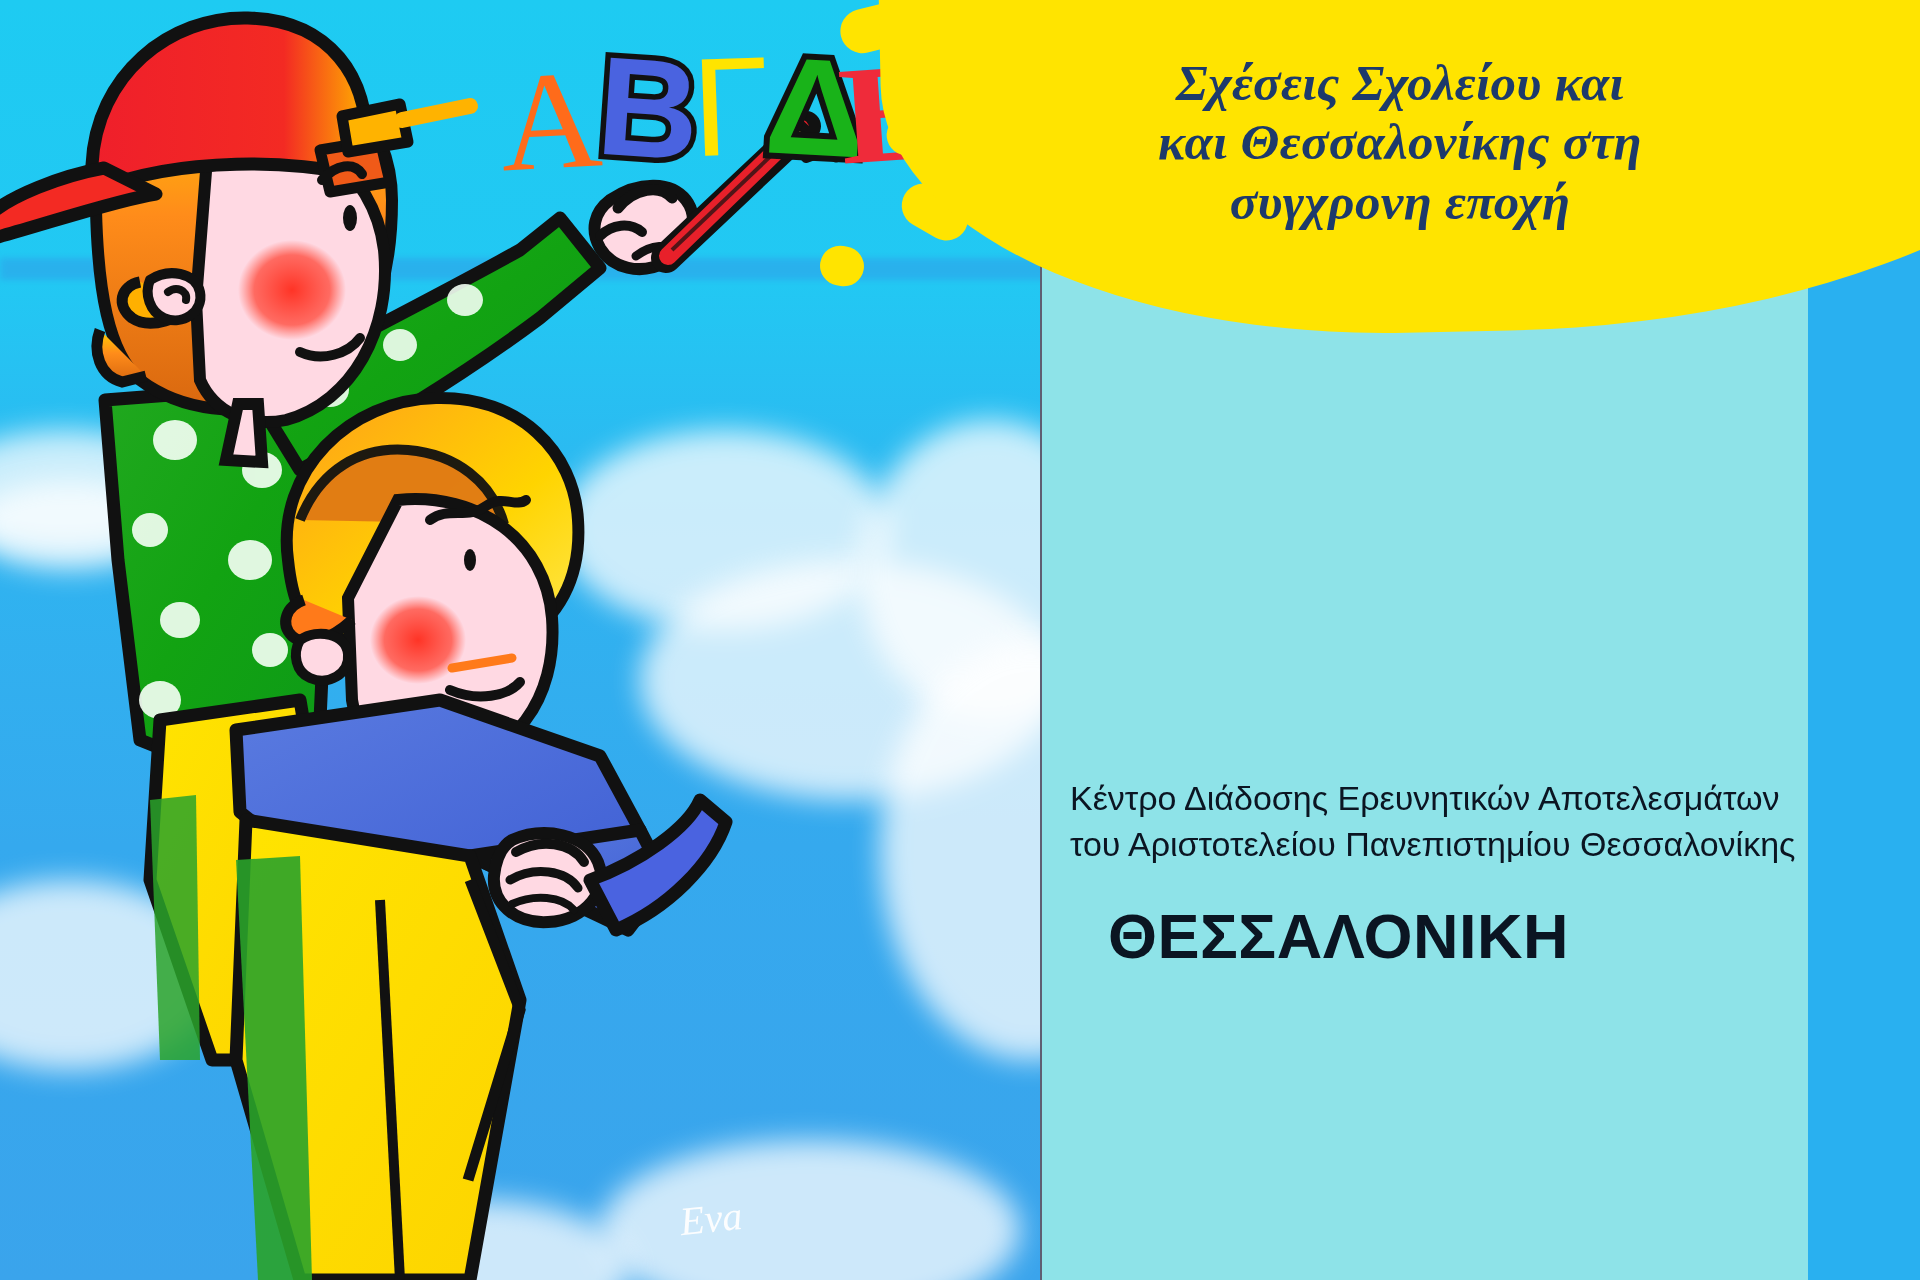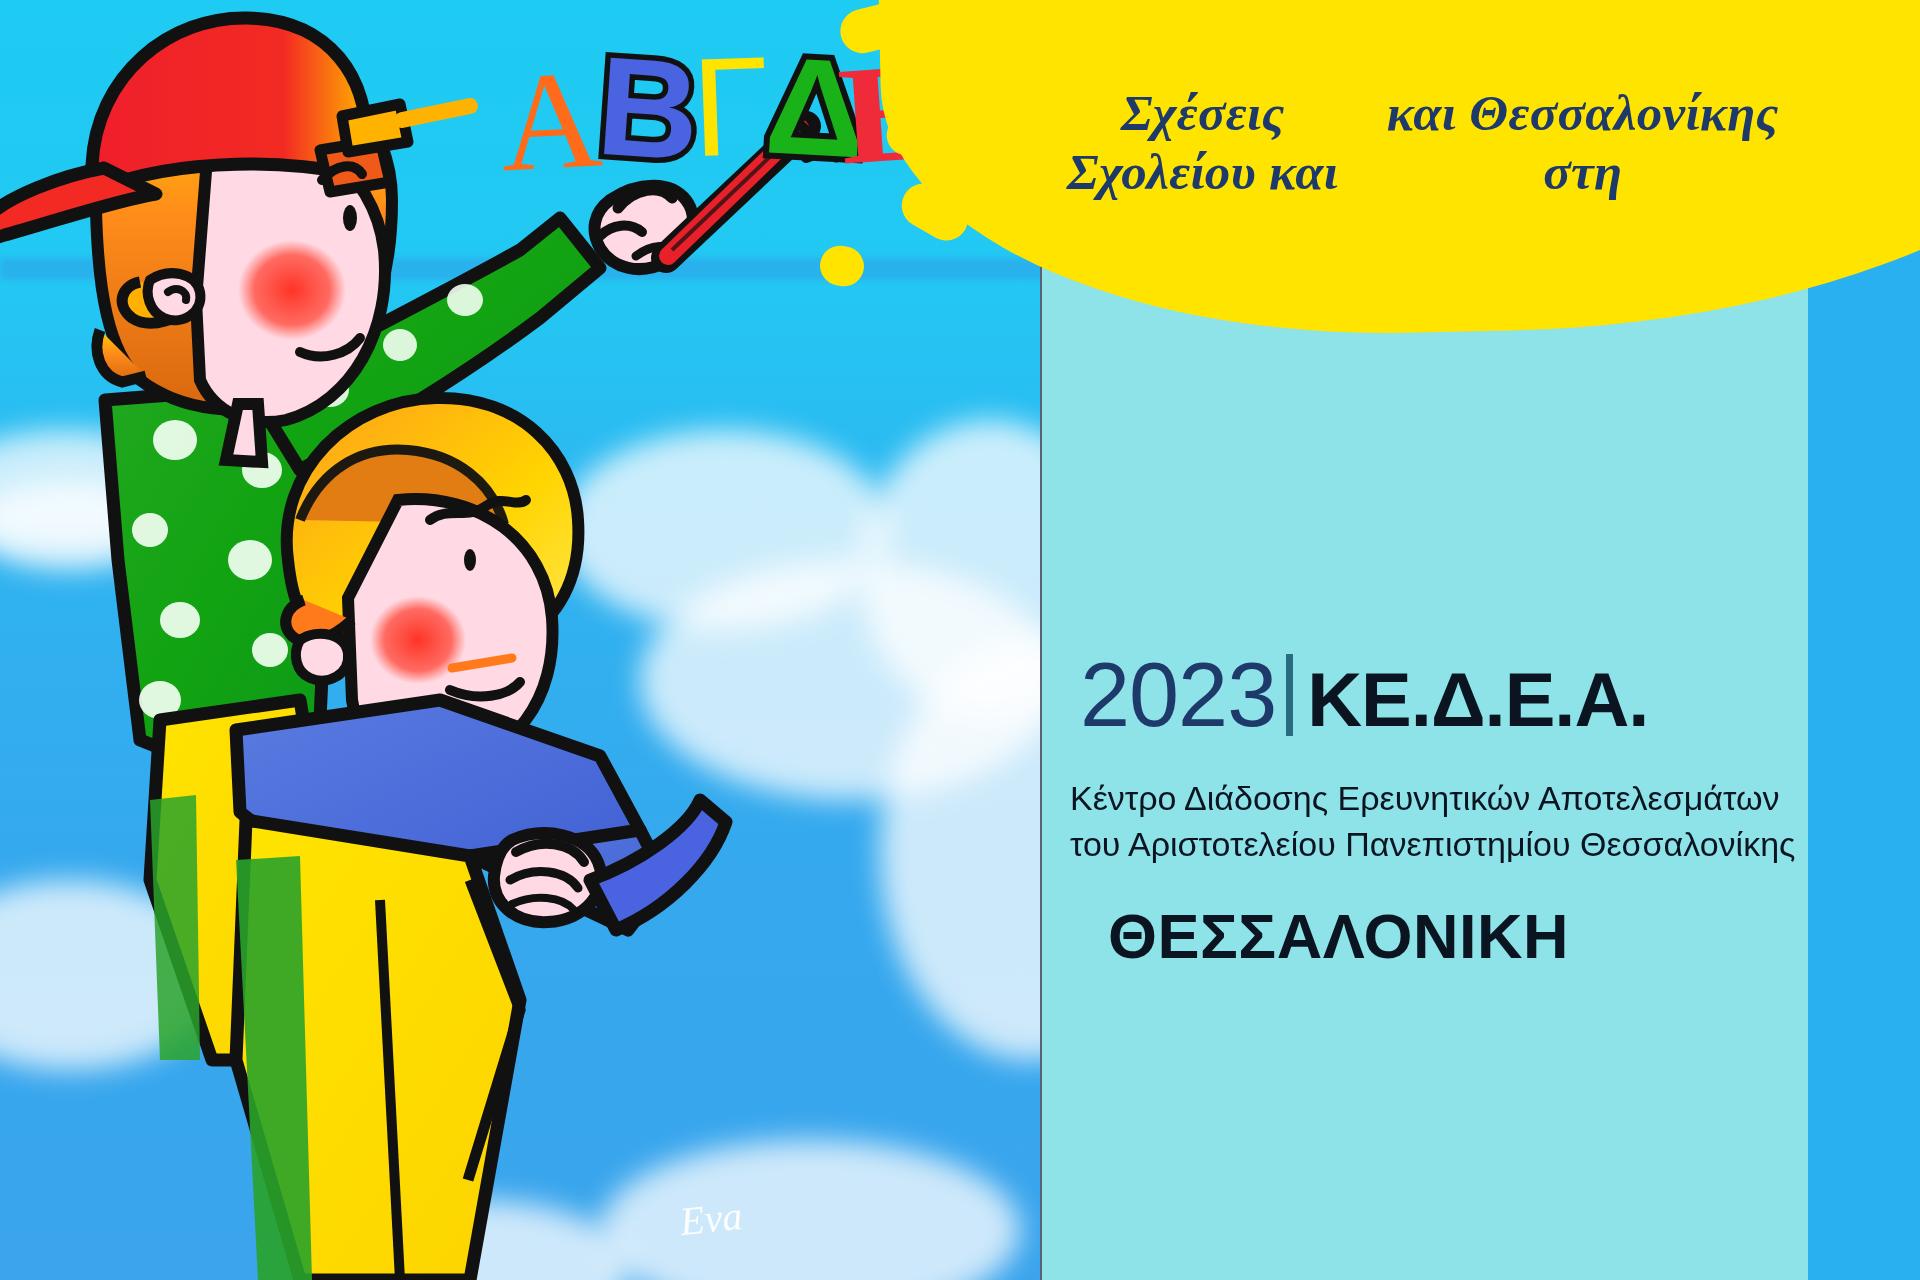--- a/index.html
+++ b/index.html
@@ -20,21 +20,21 @@
   }
   .rightstrip{position:absolute;left:1808px;top:0;width:112px;height:1280px;background:#29b0f0;}
   
   .bubble{
     position:absolute;left:880px;top:-230px;width:1300px;height:560px;
     background:#ffe400;border-radius:0 0 52% 40%/0 0 62% 46%;
     transform:rotate(-1.2deg);
   }
   .bubble-inner{
     position:absolute;left:1020px;top:28px;width:760px;height:230px;
-    display:flex;flex-direction:row;justify-content:center;align-items:center;
+    display:flex;flex-direction:column;justify-content:center;align-items:center;
     text-align:center;color:#1d3a6b;
     font-family:"Liberation Serif",serif;font-weight:700;font-style:italic;
     font-size:51px;line-height:1.16;letter-spacing:.3px;
   }
   
   .ray{position:absolute;background:#ffe400;border-radius:40px;}
   
   .dateline{
     position:absolute;left:1085px;top:505px;width:640px;
     color:#1d3a6b;font-weight:700;font-size:72px;letter-spacing:-1px;
@@ -233,28 +233,24 @@
   <div class="ray" style="left:1012px;top:160px;width:54px;height:96px;transform:rotate(24deg);"></div>
   <div class="ray" style="left:820px;top:246px;width:44px;height:40px;transform:rotate(10deg);"></div>
 
   <div class="panel"></div>
   <div class="rightstrip"></div>
 
   <div class="bubble"></div>
   <div class="bubble-inner">
     <span>Σχέσεις Σχολείου και</span>
     <span>και Θεσσαλονίκης στη</span>
+    <span>συγχρονη εποχή</span>
   </div>
 
 
-  <div class="yearrow">
-    <span class="year">2023</span>
-    <span class="vbar"></span>
-    <span class="kedea">ΚΕ.Δ.Ε.Α.</span>
-  </div>
 
   <div class="subtext">
     <div>Κέντρο Διάδοσης Ερευνητικών Αποτελεσμάτων</div>
     <div>του Αριστοτελείου Πανεπιστημίου Θεσσαλονίκης</div>
   </div>
 
   <div class="city">ΘΕΣΣΑΛΟΝΙΚΗ</div>
 
   <div class="sig">Eva</div>
 

